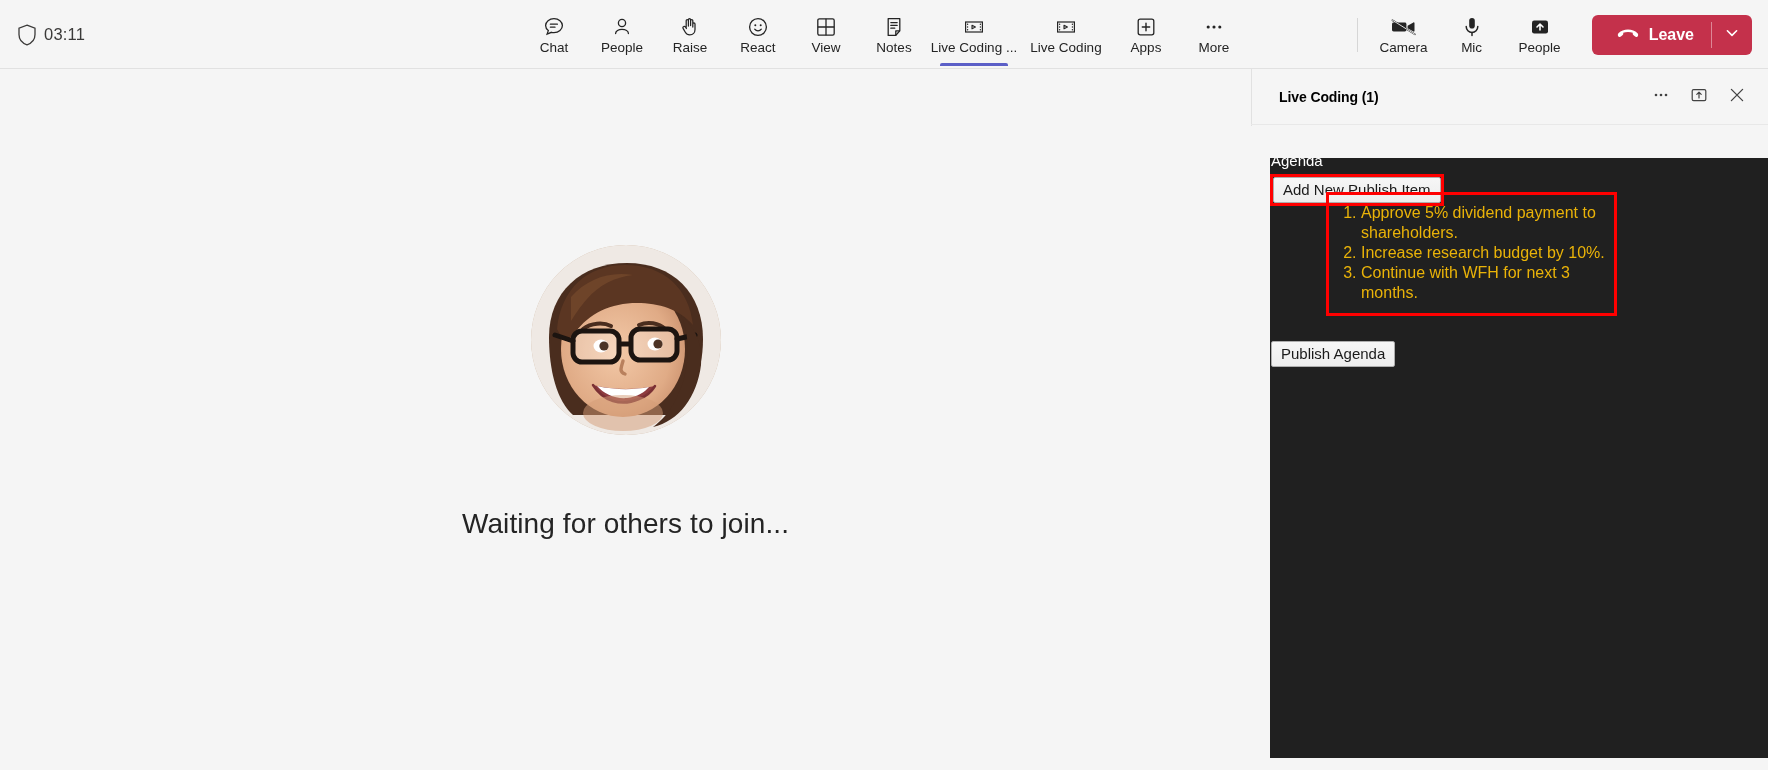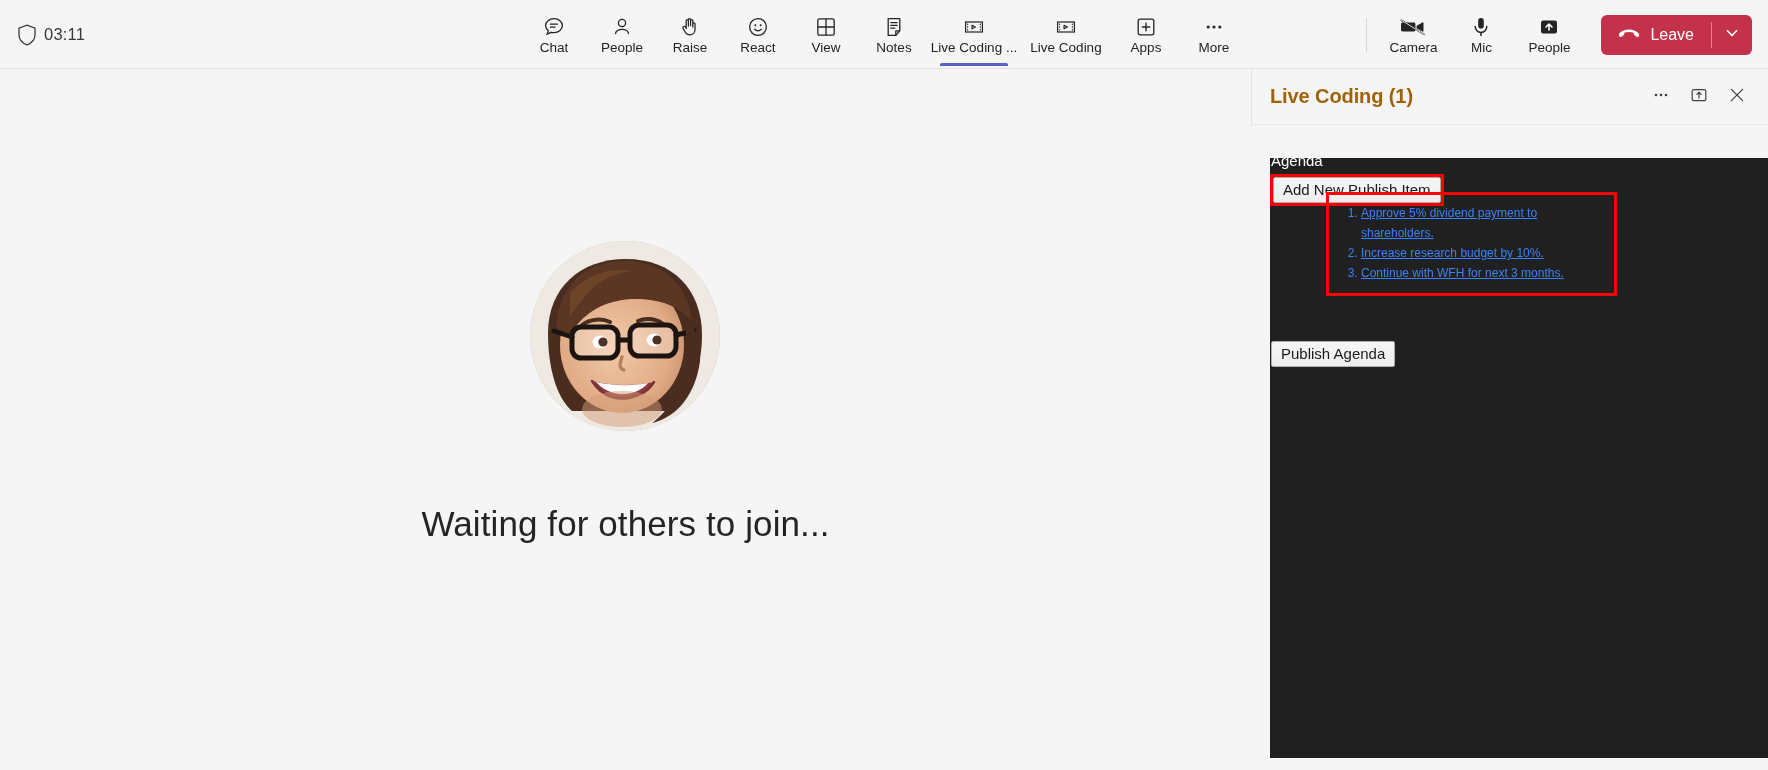--- a/index.html
+++ b/index.html
@@ -51,54 +51,54 @@
     position: absolute; right: 16px; top: 0; height: 69px;
     display: flex; align-items: center;
   }
   .leave-btn {
     display: flex; align-items: center; height: 40px;
     background: #c4314b; border-radius: 6px; overflow: hidden;
     margin-left: 18px; cursor: pointer;
   }
   .leave-main {
     display: flex; align-items: center; gap: 9px;
-    padding: 0 17px 0 16px; height: 40px; color: #fff;
-    font-size: 16px; font-weight: 400;
+    padding: 0 17px 0 24px; height: 40px; color: #fff;
+    font-size: 16px; font-weight: 700;
   }
   .leave-div { width: 1px; height: 26px; background: rgba(255,255,255,.42); }
   .leave-caret { width: 40px; height: 40px; display: flex; align-items: center; justify-content: center; }
 
   
   .stage {
     position: absolute; left: 0; top: 69px; width: 1251px; height: 688px;
     background: #f5f5f5;
     display: flex; flex-direction: column; align-items: center; justify-content: center;
   }
   .stage-inner { margin-top: -42px; display: flex; flex-direction: column; align-items: center; }
   .avatar {
     width: 190px; height: 190px; border-radius: 50%; overflow: hidden;
     background: #d8c6b6; position: relative;
   }
   .avatar svg { display: block; }
   .waiting-text {
-    margin-top: 73px; font-size: 35px; color: #242424; letter-spacing: .1px;
+    margin-top: 73px; font-size: 28px; color: #242424; letter-spacing: .1px;
   }
 
   
   .panel {
     position: absolute; left: 1251px; top: 69px; width: 517px; height: 701px;
     background: #f5f5f5;
   }
   .panel-sep { position: absolute; left: 0; top: 0; width: 1px; height: 701px; background: #e1e1e1; }
   .panel-head {
     position: absolute; left: 0; top: 0; width: 517px; height: 56px;
     display: flex; align-items: center; border-bottom: 1px solid #e8e8e8;
   }
   .panel-title {
-    margin-left: 19px; font-size: 20px; font-weight: 700; color: #a16207;
+    margin-left: 28px; font-size: 14px; font-weight: 700; color: #000000;
     letter-spacing: -.1px;
   }
   .panel-actions { margin-left: auto; display: flex; align-items: center; gap: 4px; margin-right: 14px; }
   .pa-btn {
     width: 34px; height: 34px; border-radius: 4px; cursor: pointer;
     display: flex; align-items: center; justify-content: center;
   }
   .panel-body {
     position: absolute; left: 0; top: 57px; width: 517px; height: 644px;
     background: #f5f5f5;
@@ -123,23 +123,22 @@
     position: absolute; left: 0px; top: 16px;
     border: 3px solid #ff0000; padding: 0px; display: inline-block;
   }
   .agenda-list-wrap {
     position: absolute; left: 56px; top: 34px; width: 291px;
     border: 3px solid #ff0000;
     padding: 8px 8px 10px 8px;
   }
   .agenda-list { margin: 0; padding-left: 24px; }
   .agenda-list li {
-    font-size: 12px; line-height: 20px; color: #3b82f6;
+    font-size: 16px; line-height: 20px; color: #eab308;
     margin-bottom: 0px;
-    text-decoration: underline;
   }
   .publish-wrap { position: absolute; left: 1px; top: 183px; }
 </style>
 </head>
 <body>
 
 <div id="app">
 
   <div class="topbar">
 

